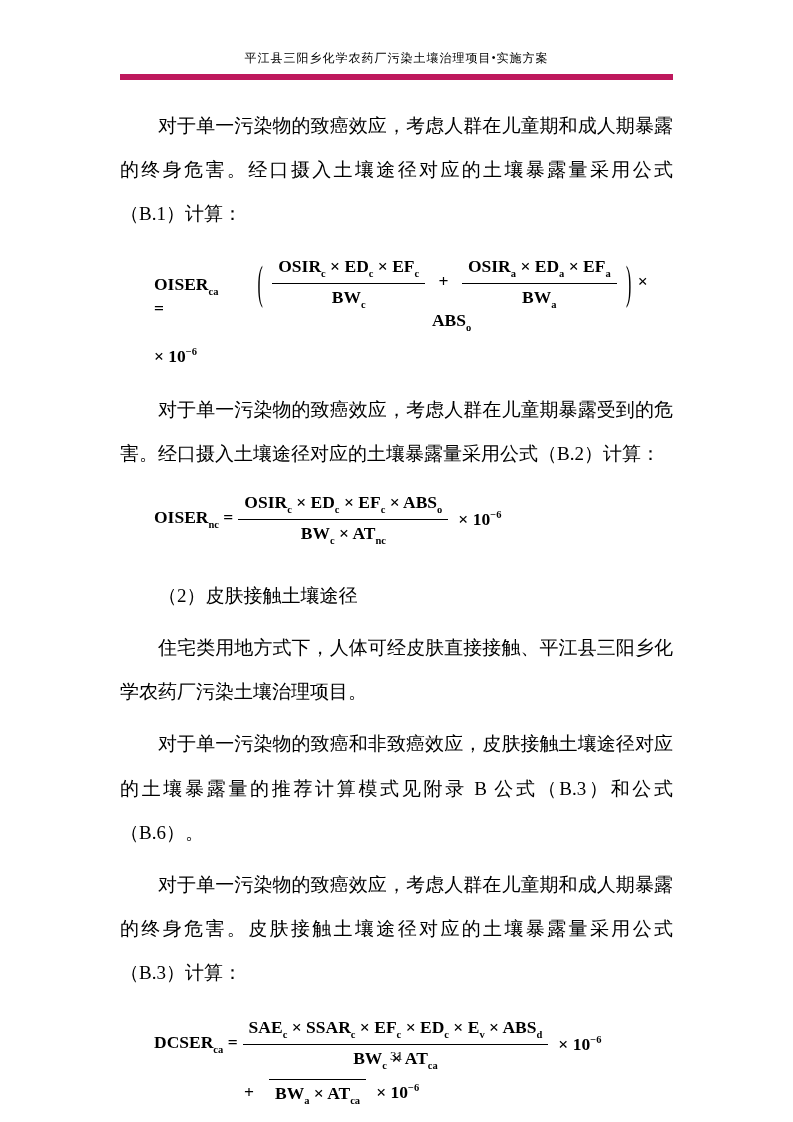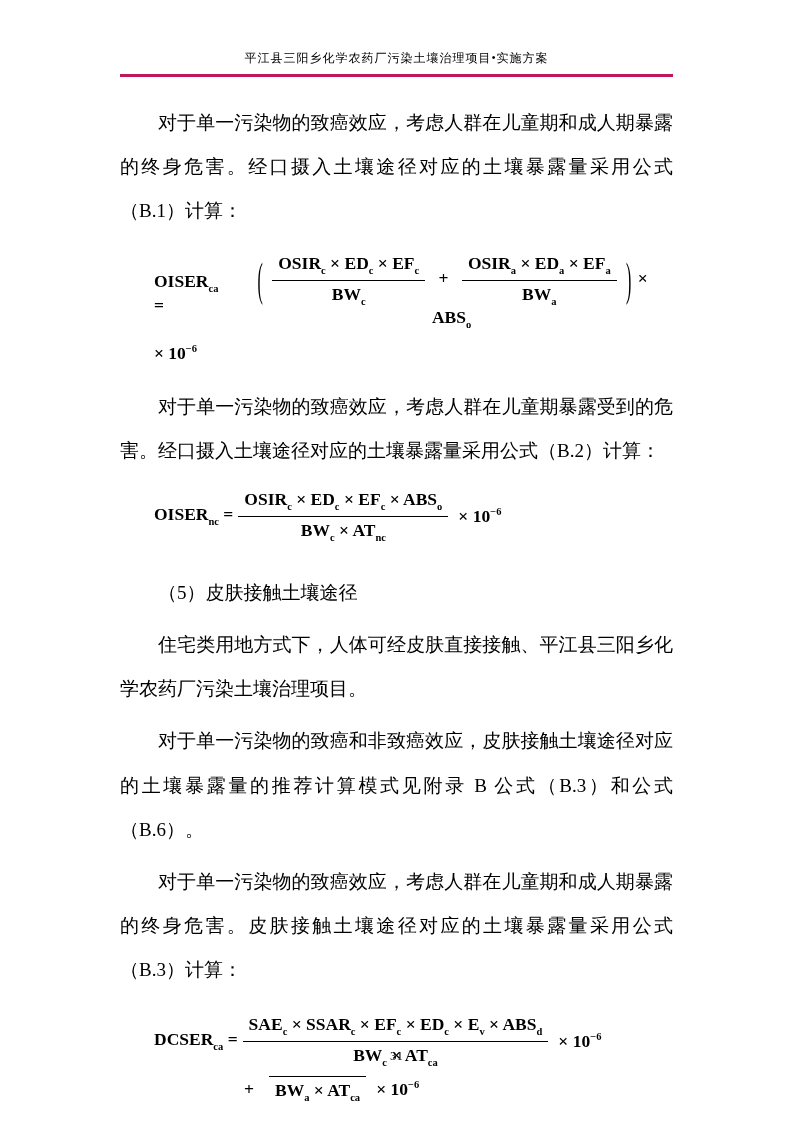--- a/index.html
+++ b/index.html
@@ -12,21 +12,21 @@
     padding: 50px 120px 0 120px;
     font-family: "Liberation Serif", "DejaVu Serif", serif;
     color: #000000;
     overflow: hidden;
   }
   .header {
     text-align: center;
     font-size: 12px;
     letter-spacing: 1px;
     padding-bottom: 7px;
-    border-bottom: 3px solid #be185d;
+    border-bottom: 6px solid #be185d;
   }
   .content { margin-top: 24px; }
   .para {
     font-size: 19px;
     line-height: 2.32;
     text-align: justify;
     text-indent: 2em;
     margin: 0;
   }
   .para.mt { margin-top: 8px; }
@@ -115,21 +115,21 @@
 
     <div class="formula-line f2-line">
       <span class="terms"><span>OISER<sub>nc</sub></span><span> = </span></span>
       <span class="frac">
         <span class="fnum terms"><span>OSIR<sub>c</sub></span><span> × </span><span>ED<sub>c</sub></span><span> × </span><span>EF<sub>c</sub></span><span> × </span><span>ABS<sub>o</sub></span></span>
         <span class="fden terms"><span>BW<sub>c</sub></span><span> × </span><span>AT<sub>nc</sub></span></span>
       </span>
       <span class="terms tail"><span>× 10<sup>−6</sup></span></span>
     </div>
 
-    <p class="para mt">（5）皮肤接触土壤途径</p>
+    <p class="para mt">（2）皮肤接触土壤途径</p>
     <p class="para mt">住宅类用地方式下，人体可经皮肤直接接触、平江县三阳乡化学农药厂污染土壤治理项目。</p>
     <p class="para mt">对于单一污染物的致癌和非致癌效应，皮肤接触土壤途径对应的土壤暴露量的推荐计算模式见附录 B 公式（B.3）和公式（B.6）。</p>
     <p class="para mt">对于单一污染物的致癌效应，考虑人群在儿童期和成人期暴露的终身危害。皮肤接触土壤途径对应的土壤暴露量采用公式（B.3）计算：</p>
 
     <div class="formula-line f3-line1">
       <span class="terms"><span>DCSER<sub>ca</sub></span><span> = </span></span>
       <span class="frac">
         <span class="fnum terms"><span>SAE<sub>c</sub></span><span> × </span><span>SSAR<sub>c</sub></span><span> × </span><span>EF<sub>c</sub></span><span> × </span><span>ED<sub>c</sub></span><span> × </span><span>E<sub>v</sub></span><span> × </span><span>ABS<sub>d</sub></span></span>
         <span class="fden terms"><span>BW<sub>c</sub></span><span> × </span><span>AT<sub>ca</sub></span></span>
       </span>

